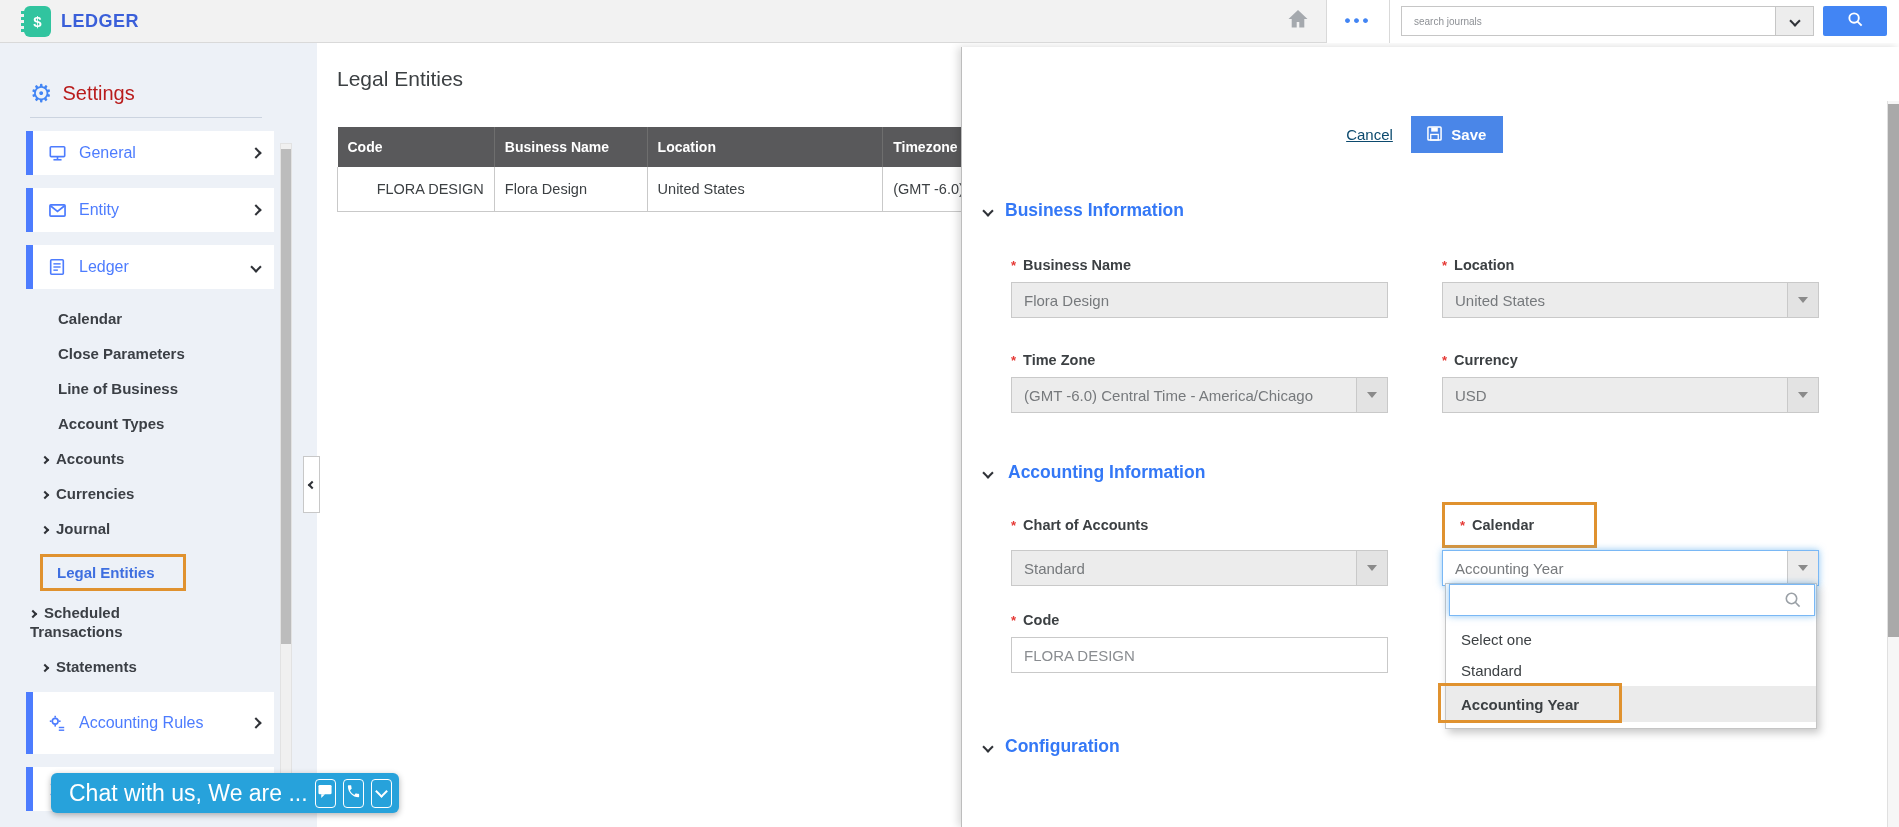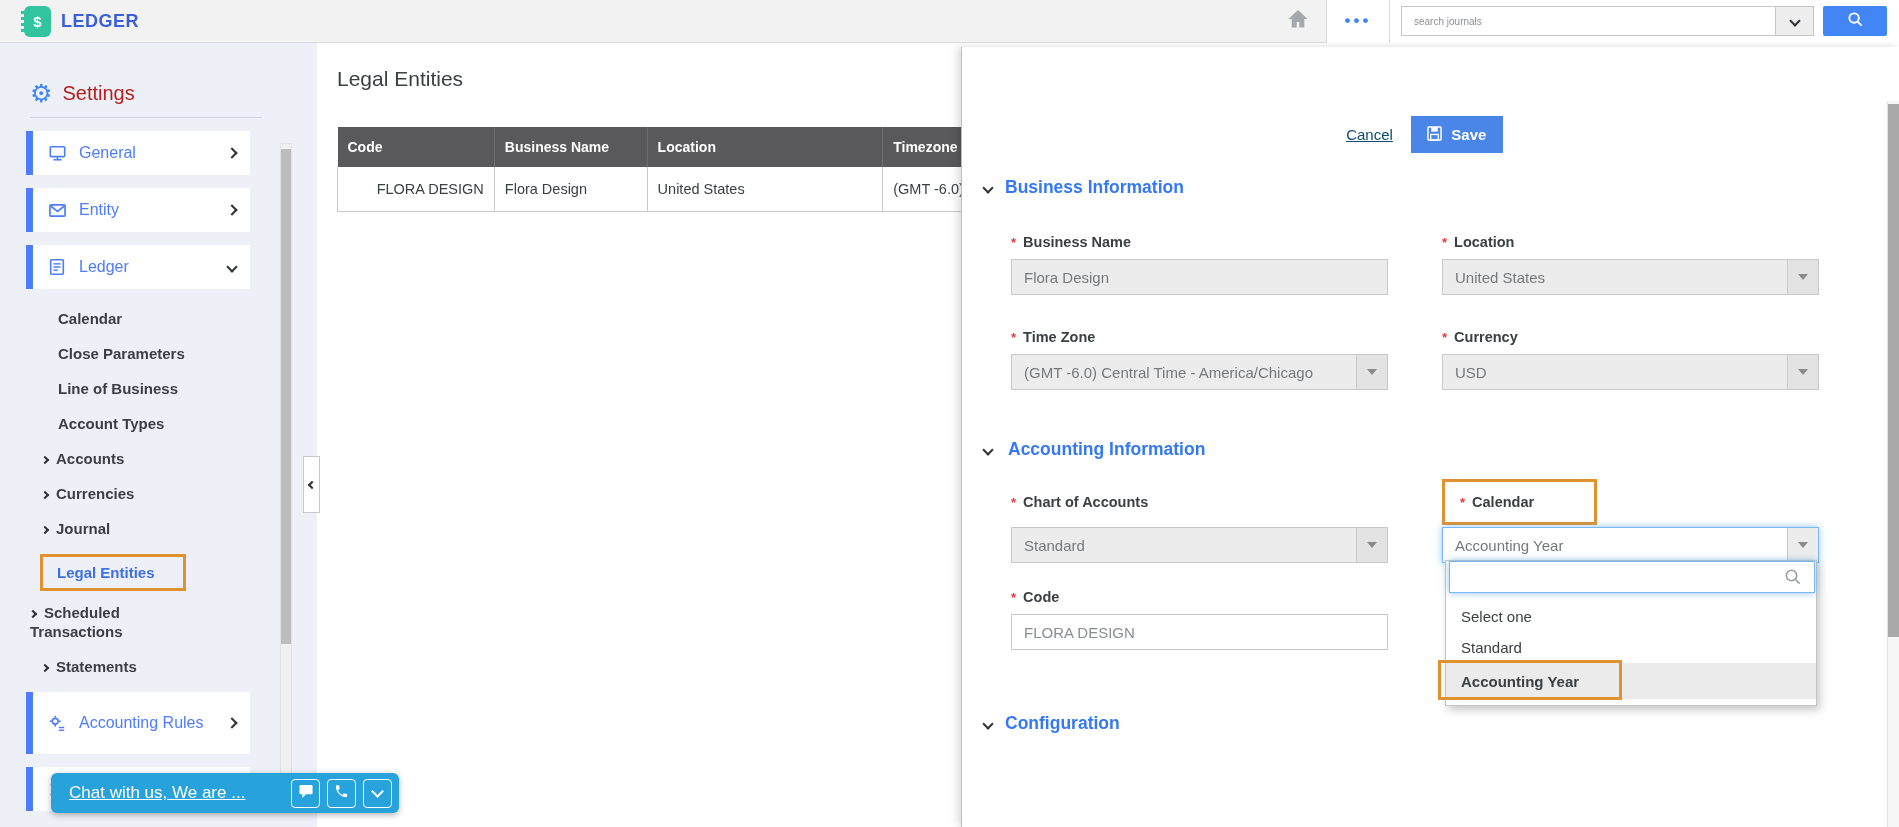--- a/index.html
+++ b/index.html
@@ -29,21 +29,21 @@
   .chev.left { transform:rotate(135deg); }
   .chev.sm { width:6px; height:6px; border-width:0 2px 2px 0; }
 
   
   .sidebar { position:absolute; left:0; top:43px; width:317px; bottom:0; background:#edf1f7; z-index:10; }
   .settings-header { display:flex; align-items:center; gap:10px; margin:38px 0 0 30px; }
   .gear-glyph { color:#4285f4; font-size:25px; line-height:24px; }
   .settings-title { color:#b91c1c; font-size:20px; }
   .side-divider { height:1px; background:#ccd4e0; margin:12px 55px 0 30px; }
 
-  .nav-card { width:224px; margin:13px 0 0 26px; height:44px; background:#fff; border-left:7px solid #4d7cfe; display:flex; align-items:center; padding:0 14px 0 12px; cursor:pointer; }
+  .nav-card { width:248px; margin:13px 0 0 26px; height:44px; background:#fff; border-left:7px solid #4d7cfe; display:flex; align-items:center; padding:0 14px 0 12px; cursor:pointer; }
   .nav-card .icon { width:24px; display:flex; justify-content:center; color:#4d7cfe; font-size:17px; }
   .nav-card .lbl { flex:1; color:#4d7cfe; font-size:16px; padding-left:10px; line-height:18px; }
   .nav-card.tall { height:62px; }
 
   .submenu { list-style:none; margin-top:20px; }
   .submenu li { padding-left:58px; margin-bottom:16px; font-size:15px; font-weight:bold; color:#3b3f45; cursor:pointer; line-height:19px; }
   .submenu li .chev { margin:0 8px 1px -16px; }
   .submenu li.wrap { padding-left:30px; width:190px; }
   .submenu li.wrap .chev { margin-left:0; }
   .le-box { margin:6px 0 10px 40px; width:146px; height:37px; border:3px solid #e0922f; display:flex; align-items:center; padding-left:14px; cursor:pointer; }
@@ -70,21 +70,21 @@
   .panel-title { font-size:20px; color:#3c4043; flex:1; }
   .panel-close { font-size:22px; font-weight:bold; color:#4a4a4a; cursor:pointer; line-height:20px; }
   .panel-body { position:absolute; left:0; top:54px; right:12px; bottom:0; overflow:hidden; }
 
   .actions { margin-top:15px; display:flex; align-items:center; justify-content:center; gap:18px; }
   .cancel-link { color:#0c4a6e; font-size:15px; text-decoration:underline; cursor:pointer;text-align:right; }
   .save-btn { width:92px; height:37px; background:#4a86e8; color:#fff; border:none; font-size:15px; font-weight:bold; display:flex; align-items:center; justify-content:center; gap:9px; cursor:pointer; }
 
   .section-header { display:flex; align-items:center; gap:13px; margin-left:22px; }
   .section-header .title { color:#3478f6; font-size:17.5px; font-weight:bold; }
-  .sh-bi { margin-top:24px; } .sh-ai { margin-top:49px;gap:16px; } .sh-cfg { margin-top:63px; }
+  .sh-bi { margin-top:47px; } .sh-ai { margin-top:49px;gap:16px; } .sh-cfg { margin-top:63px; }
 
   .fgrid { margin-left:49px; width:808px; }
   .frow { display:flex; gap:54px; }
   .fcol { width:377px; }
   .flabel { display:flex; align-items:center; font-size:14.5px; font-weight:bold; color:#3c4043; }
   .req { color:#e53935; margin-right:7px; font-weight:bold; font-size:13px; }
   .finput { width:100%; height:36px; border:1px solid #c9c9c9; background:#ececec; color:#76797c; font-size:15px; padding:0 12px; font-family:"Liberation Sans",sans-serif; }
   .finput.enabled { background:#fff; color:#8a8d91; }
   .fsel { position:relative; height:36px; border:1px solid #c9c9c9; background:#ececec; display:flex; align-items:center; padding:0 42px 0 12px; color:#76797c; font-size:15px; }
   .fsel .arrow-box { position:absolute; right:0; top:0; width:31px; height:34px; background:#e3e3e3; border-left:1px solid #c9c9c9; display:flex; align-items:center; justify-content:center; }
@@ -105,21 +105,21 @@
   .dd-search .mag { position:absolute; right:14px; top:7px; }
   .dd-opt { height:31px; display:flex; align-items:center; padding-left:15px; font-size:15px; color:#3c4043; cursor:pointer; }
   .dd-opt.sel-row { position:relative; background:#ebebeb; font-weight:bold; height:36px; }
   .opt-orange { position:absolute; left:-8px; top:-3px; width:184px; height:40px; border:3px solid #e0922f; pointer-events:none; }
 
   .panel-scrollbar { position:absolute; right:0; top:54px; bottom:0; width:12px; background:#f6f6f6; border-left:1px solid #e0e0e0; }
   .panel-scrollbar .thumb { position:absolute; left:0; top:3px; width:11px; height:533px; background:#a9a9a9; }
 
   
   .chat { position:absolute; left:51px; top:773px; width:348px; height:40px; background:#27a2db; border-radius:6px; box-shadow:0 2px 6px rgba(0,0,0,.3); display:flex; align-items:center; padding:0 7px 0 18px; z-index:30; }
-  .chat-label { color:#fff; font-size:17px; flex:1; white-space:nowrap;text-decoration:underline; }
+  .chat-label { color:#fff; font-size:23px; flex:1; white-space:nowrap; }
   .chat-btn { width:29px; height:29px; border:1.5px solid #fff; border-radius:4px; background:transparent; display:flex; align-items:center; justify-content:center; margin-left:7px; cursor:pointer; }
   .chat-btn .chev { border-color:#fff; width:9px; height:9px; margin-top:-4px; }
 </style>
 </head>
 <body>
 
 <div class="app">
 
   <header class="topbar">
     <div class="brand">

